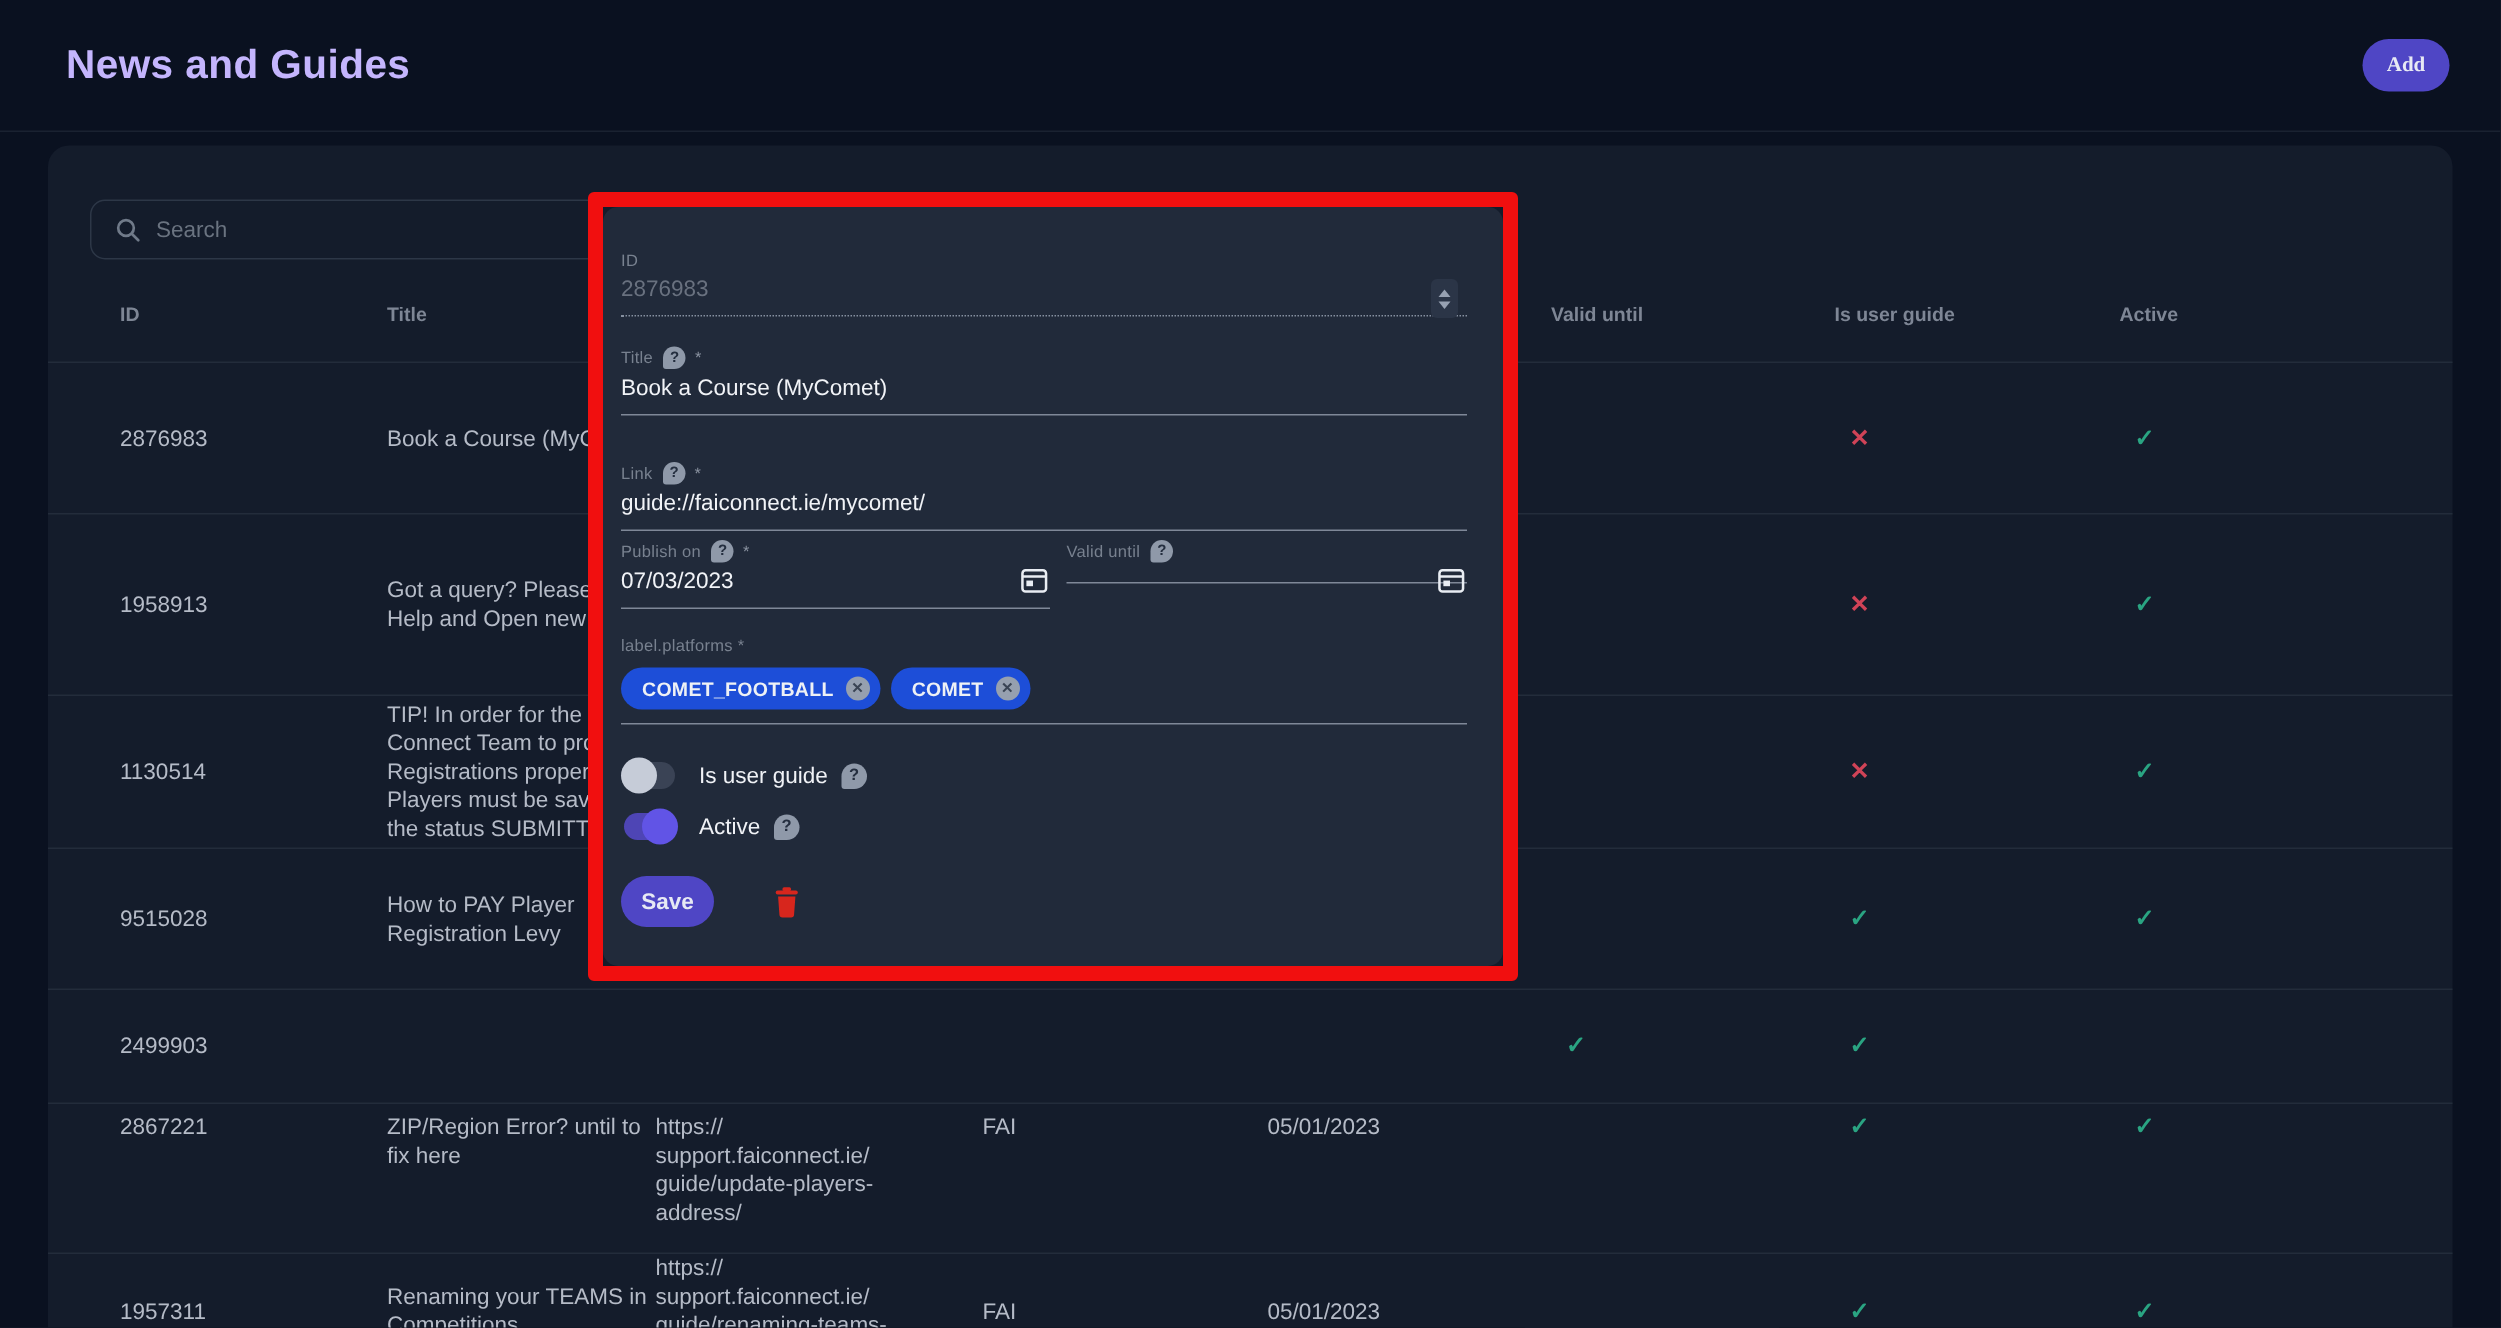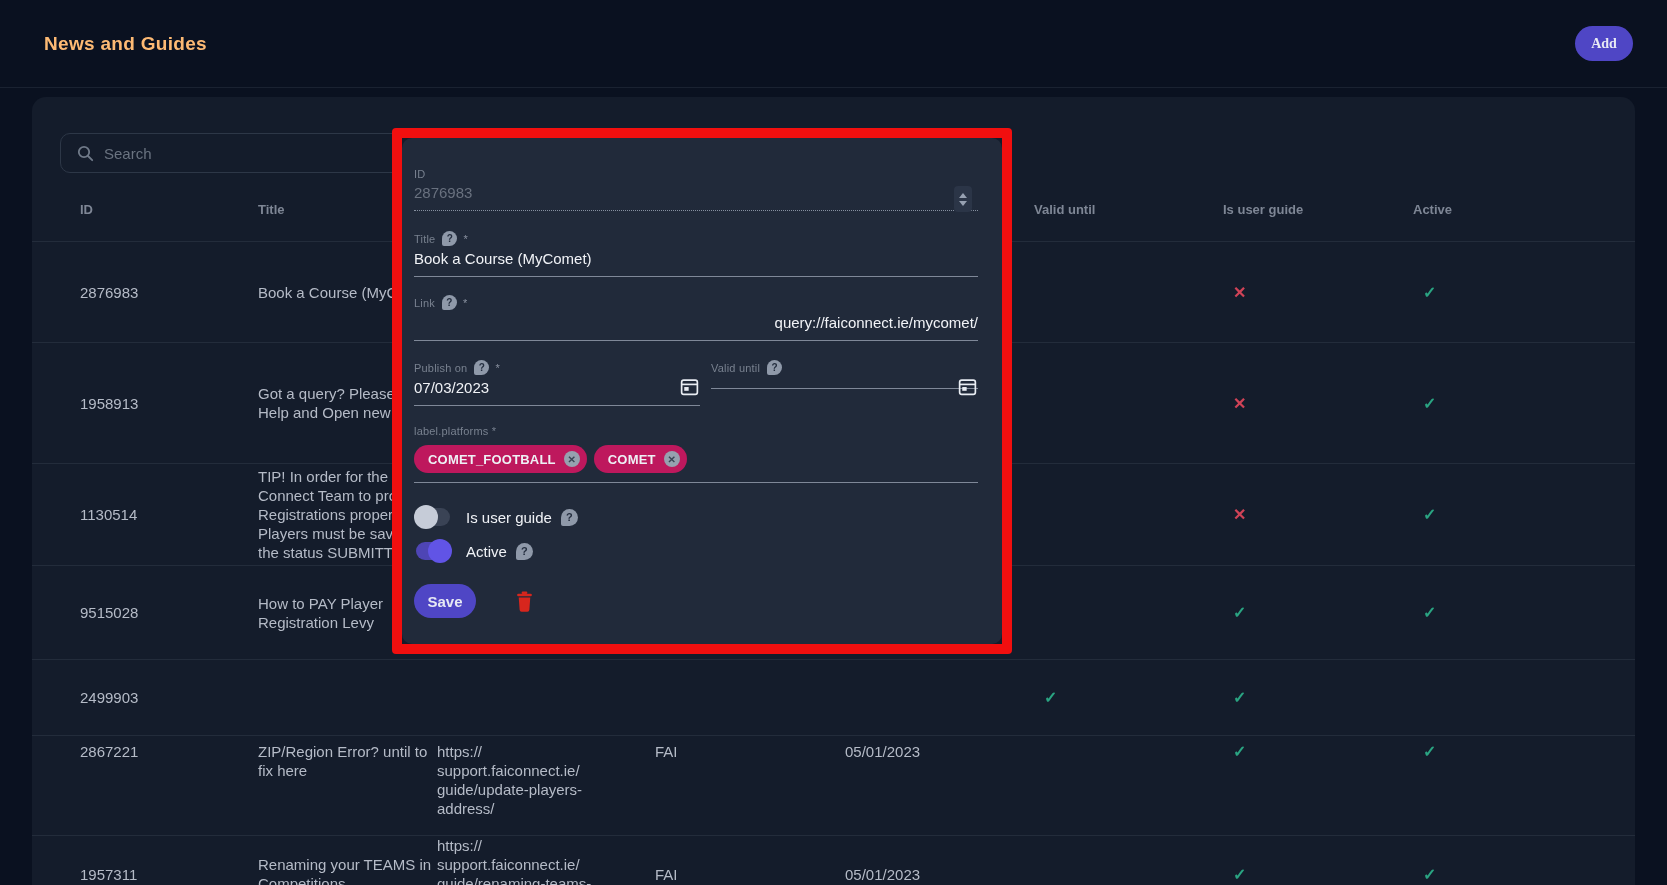--- a/index.html
+++ b/index.html
@@ -10,21 +10,21 @@
     color:#b5bbc7;
     position:relative;
   }
 
   
   .topbar {
     height:88px; display:flex; align-items:center;
     padding-left:44px; border-bottom:1px solid #1a2231;
     position:relative;
   }
-  .page-title { font-size:19px; font-weight:bold; color:#fdba74; letter-spacing:.3px; }
+  .page-title { font-size:27px; font-weight:bold; color:#c4b5fd; letter-spacing:.3px; }
   .btn {
     background:#4f46c5; color:#e7e9f4; border:none; cursor:pointer;
     font-family:inherit; font-weight:bold;
   }
   .add-btn {
     position:absolute; right:34px; top:26px;
     width:58px; height:35px; border-radius:18px; font-size:14px;font-family:Liberation Serif, serif;
   }
 
   
@@ -81,21 +81,21 @@
     position:relative;
   }
   .field { position:absolute; left:12px; width:564px; }
   .f-label { font-size:11px; color:#78818f; letter-spacing:.2px; display:flex; align-items:center; }
   .f-value { font-size:15px; color:#f1f3f7; margin-top:4px; padding-bottom:9px; }
   .u-solid  { border-bottom:1px solid rgba(190,200,215,.6); }
   .u-dotted { border-bottom:1px dotted rgba(160,170,186,.8); }
   .f-id    { top:30px; }
   .f-id .f-value { color:#69717f; }
   .f-title { top:93px; }
-  .f-link  { top:157px;text-align:right; }
+  .f-link  { top:170px; }
   .f-publish { top:222px; width:286px; }
   .f-valid   { top:222px; left:309px; width:267px; }
   .f-platforms { top:287px; }
   .req { color:#8a92a0; font-size:11px; margin-left:6px; }
   .help {
     display:inline-flex; align-items:center; justify-content:center;
     width:15px; height:15px; margin-left:7px;
     background:#8f99a9; color:#242e3f; font-size:10px; font-weight:bold;
     border-radius:50% 50% 50% 2px;
   }
@@ -105,21 +105,21 @@
     background:#2b3547; border-radius:4px;
     display:flex; flex-direction:column; align-items:center; justify-content:center; gap:3px;
     cursor:pointer;
   }
   .tri-up { width:0; height:0; border-left:4px solid transparent; border-right:4px solid transparent; border-bottom:5px solid #97a1b2; }
   .tri-down { width:0; height:0; border-left:4px solid transparent; border-right:4px solid transparent; border-top:5px solid #97a1b2; }
   .cal-icon { position:absolute; right:0; top:16px; cursor:pointer; }
 
   .chips { display:flex; gap:7px; margin-top:8px; padding-bottom:9px; }
   .chip {
-    height:28px; background:#be185d; border-radius:14px;
+    height:28px; background:#1d4ed8; border-radius:14px;
     display:inline-flex; align-items:center; gap:8px; padding:0 7px 0 14px;
     color:#eef1f5; font-size:13px; font-weight:bold; letter-spacing:.2px;
   }
   .chip-x {
     width:16px; height:16px; border-radius:50%; background:#96a0af;
     color:#3a4454; font-size:10px; font-weight:bold;
     display:inline-flex; align-items:center; justify-content:center; cursor:pointer;
   }
 
   .toggle-row { position:absolute; left:14px; display:flex; align-items:center; }
@@ -278,21 +278,21 @@
       </div>
       <div class="f-value">Book a Course (MyComet)</div>
     </div>
 
     <div class="field f-link u-solid">
       <div class="f-label">
         <span>Link</span>
         <span class="help">?</span>
         <span class="req">*</span>
       </div>
-      <div class="f-value">query://faiconnect.ie/mycomet/</div>
+      <div class="f-value">guide://faiconnect.ie/mycomet/</div>
     </div>
 
     <div class="field f-publish u-solid">
       <div class="f-label">
         <span>Publish on</span>
         <span class="help">?</span>
         <span class="req">*</span>
       </div>
       <div class="f-value">07/03/2023</div>
       <svg class="cal-icon" width="21" height="21" viewBox="0 0 20 20">

